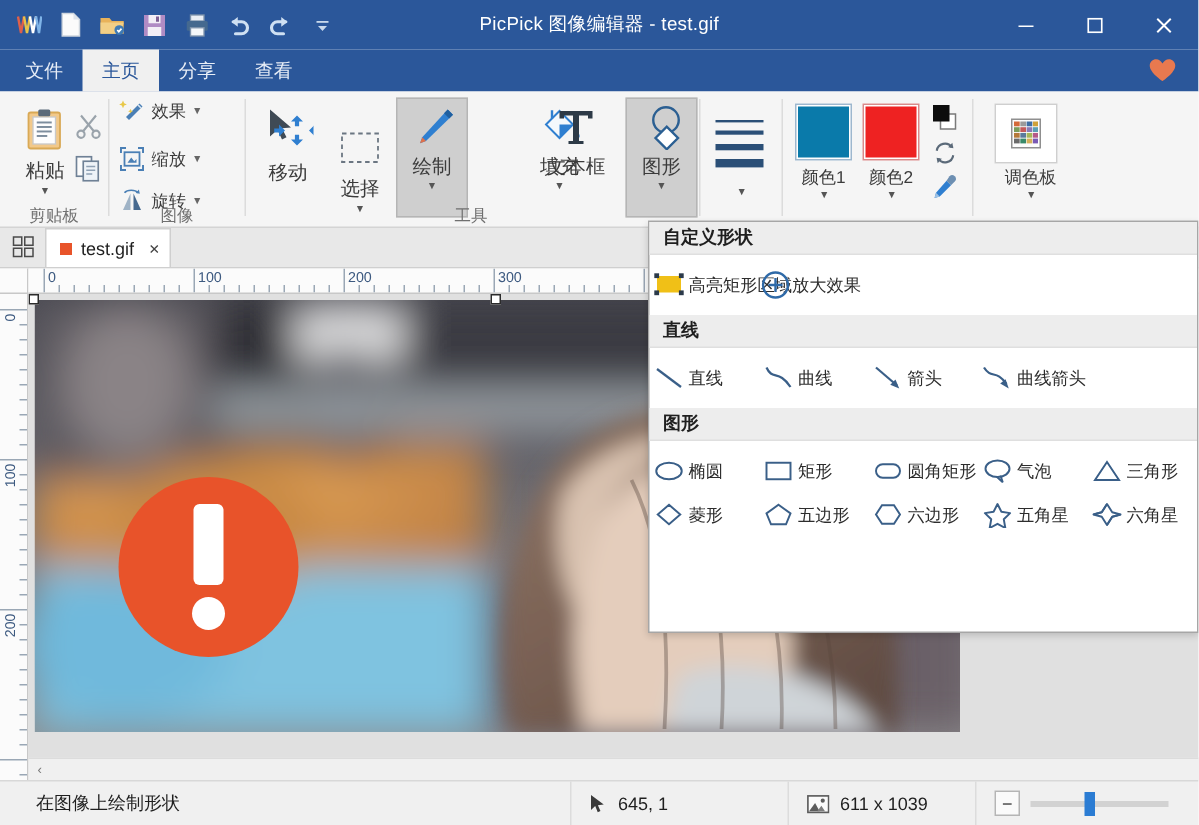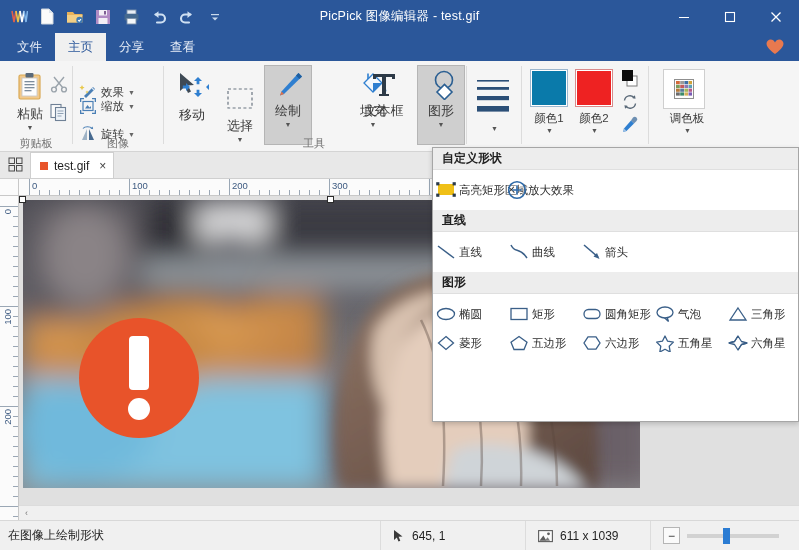--- a/index.html
+++ b/index.html
@@ -174,21 +174,21 @@
     display: flex; align-items: center;
   }
   .hscroll .arrow { width: 15px; text-align: center; font-size: 9px; color: #777; }
 
   
   .statusbar {
     position: absolute; left: 0; top: 520px; width: 799px; height: 30px;
     background: #f0f0f0; border-top: 1px solid #d8d8d8;
     display: flex; align-items: center;
   }
-  .sb-msg { font-size: 12px; color: #1f1f1f; padding-left: 8px; }
+  .sb-msg { font-size: 12px; color: #1f1f1f; padding-left: 24px; }
   .sb-cell {
     display: flex; align-items: center; gap: 7px;
     height: 30px; padding: 0 12px; border-left: 1px solid #dcdcdc;
     font-size: 12px; color: #1f1f1f;
   }
   .zoom-minus {
     width: 17px; height: 17px; border: 1px solid #b5b5b5; background: #fafafa;
     display: flex; align-items: center; justify-content: center;
     font-size: 12px; line-height: 1; color: #333;
   }
@@ -344,21 +344,21 @@
             <rect x="7.5" y="12.5" width="4" height="1"></rect>
           </g>
         </svg>
       </div>
 
       <div class="rgroup-label">剪贴板</div>
     </div>
     <div class="rgroup-sep" style="left:72px;"></div>
 
     <div class="rgroup" style="left:73px; width:90px;">
-      <div class="smallrow" style="left:6px; top:20px;">
+      <div class="smallrow" style="left:6px; top:2px;">
         <svg width="18" height="18" viewBox="0 0 18 18">
           <path d="M5 13 L14 4 L16 6 L7 15 Z" fill="#4a7fb5"></path>
           <path d="M13 5 L15 7" stroke="#d8e6f2" stroke-width="1.1"></path>
           <g fill="#e8c84a">
             <path d="M3 2 l.8 1.8 1.8.8 -1.8.8 -.8 1.8 -.8-1.8 -1.8-.8 1.8-.8 Z"></path>
             <path d="M8 7.5 l.5 1.1 1.1.5 -1.1.5 -.5 1.1 -.5-1.1 -1.1-.5 1.1-.5 Z"></path>
           </g>
         </svg>
         <span class="lbl">效果</span>
         <span class="caret">▼</span>
@@ -848,20 +848,29 @@
       </div>
       <div class="sp-item">
         <div class="gl">
           <svg width="26" height="20" viewBox="0 0 26 20">
             <path d="M5 3 L19 15" stroke="#3a5f88" stroke-width="1.5" fill="none"></path>
             <path d="M20.5 17 L14.5 14.5 L18 11 Z" fill="#3a5f88"></path>
           </svg>
         </div>
         <div class="lbl">箭头</div>
       </div>
+      <div class="sp-item">
+        <div class="gl">
+          <svg width="26" height="20" viewBox="0 0 26 20">
+            <path d="M4 3 C9 11 12 4 19 14" stroke="#3a5f88" stroke-width="1.5" fill="none"></path>
+            <path d="M20.5 17 L14.8 13.6 L18.4 10.8 Z" fill="#3a5f88"></path>
+          </svg>
+        </div>
+        <div class="lbl">曲线箭头</div>
+      </div>
     </div>
 
     <div class="sp-header">图形</div>
     <div class="sp-grid">
       <div class="sp-item">
         <div class="gl">
           <svg width="26" height="18" viewBox="0 0 26 18">
               <ellipse cx="13" cy="9" rx="8.5" ry="5.5" fill="none" stroke="#3a5f88" stroke-width="1.3"></ellipse>
             </svg>
         </div>

